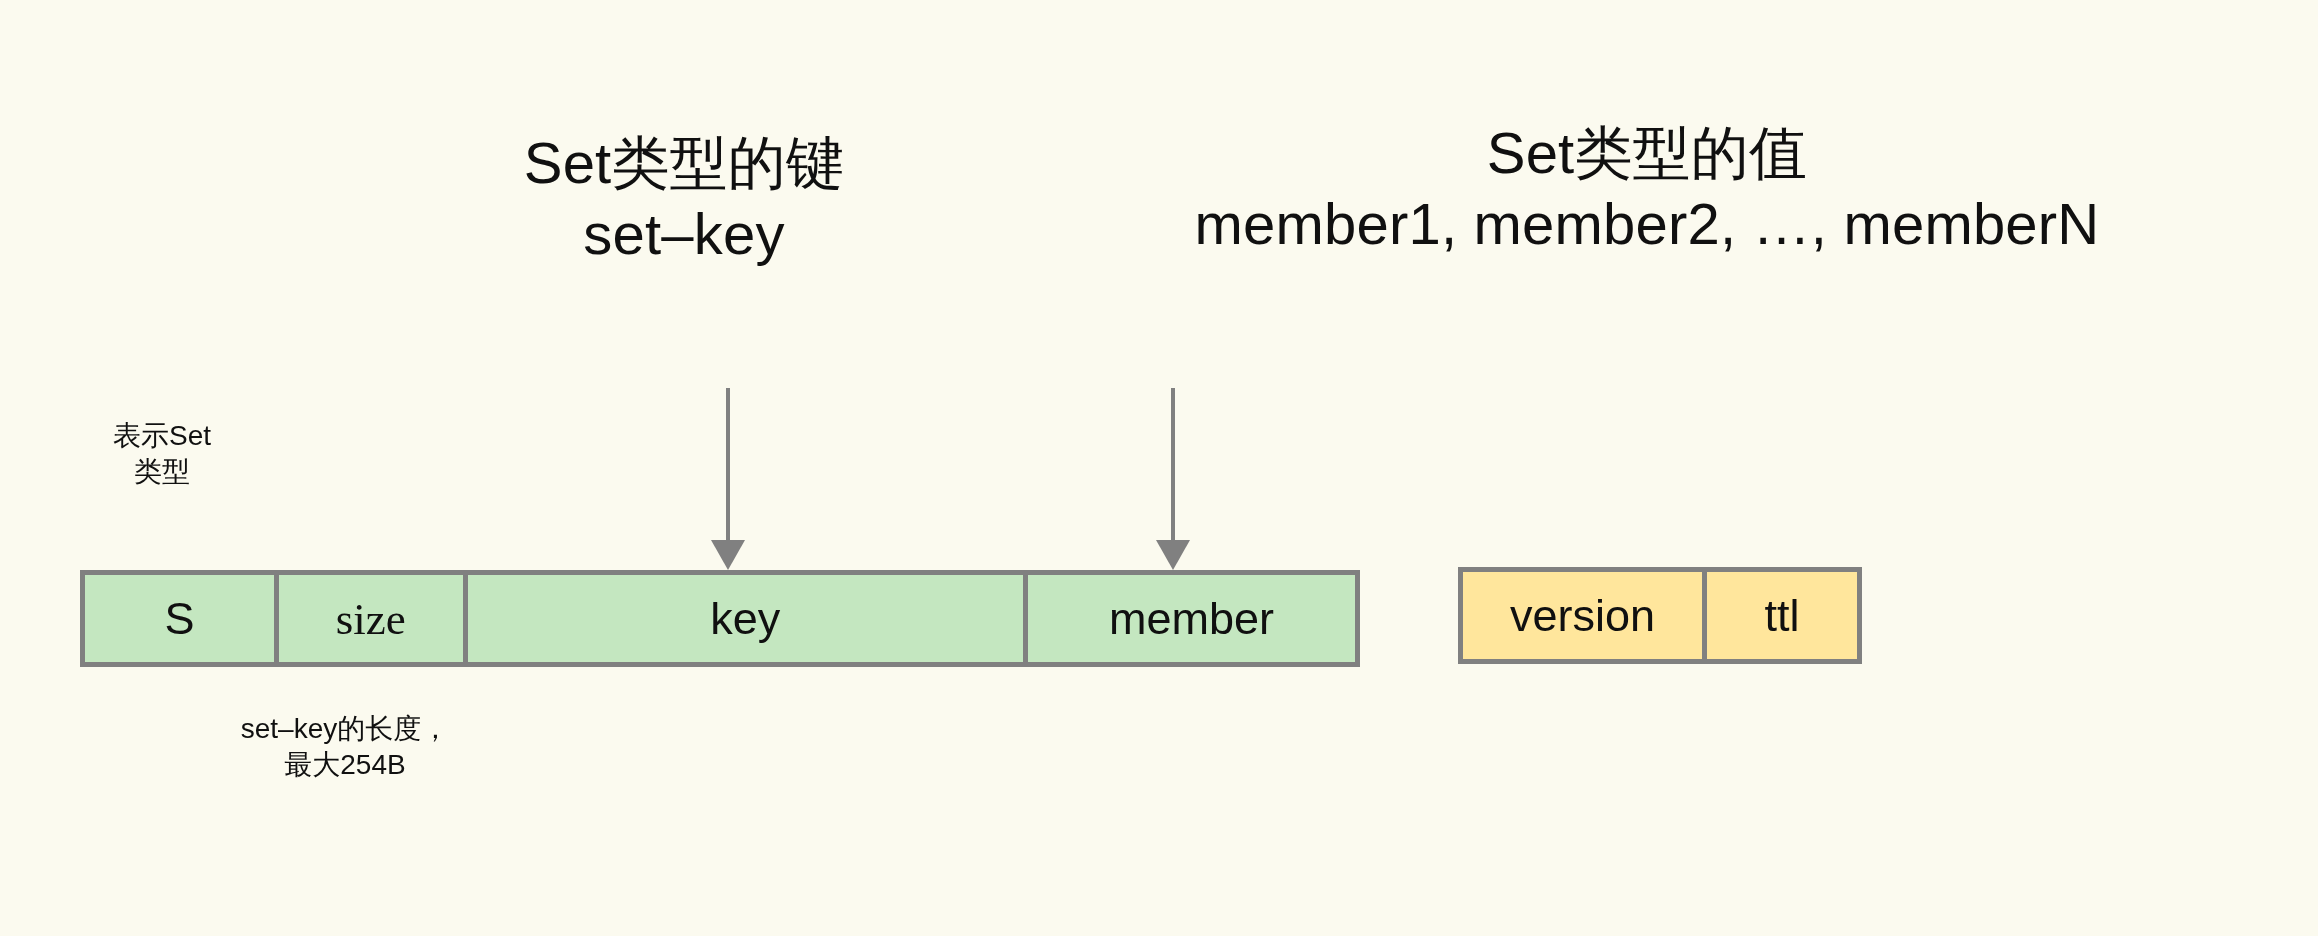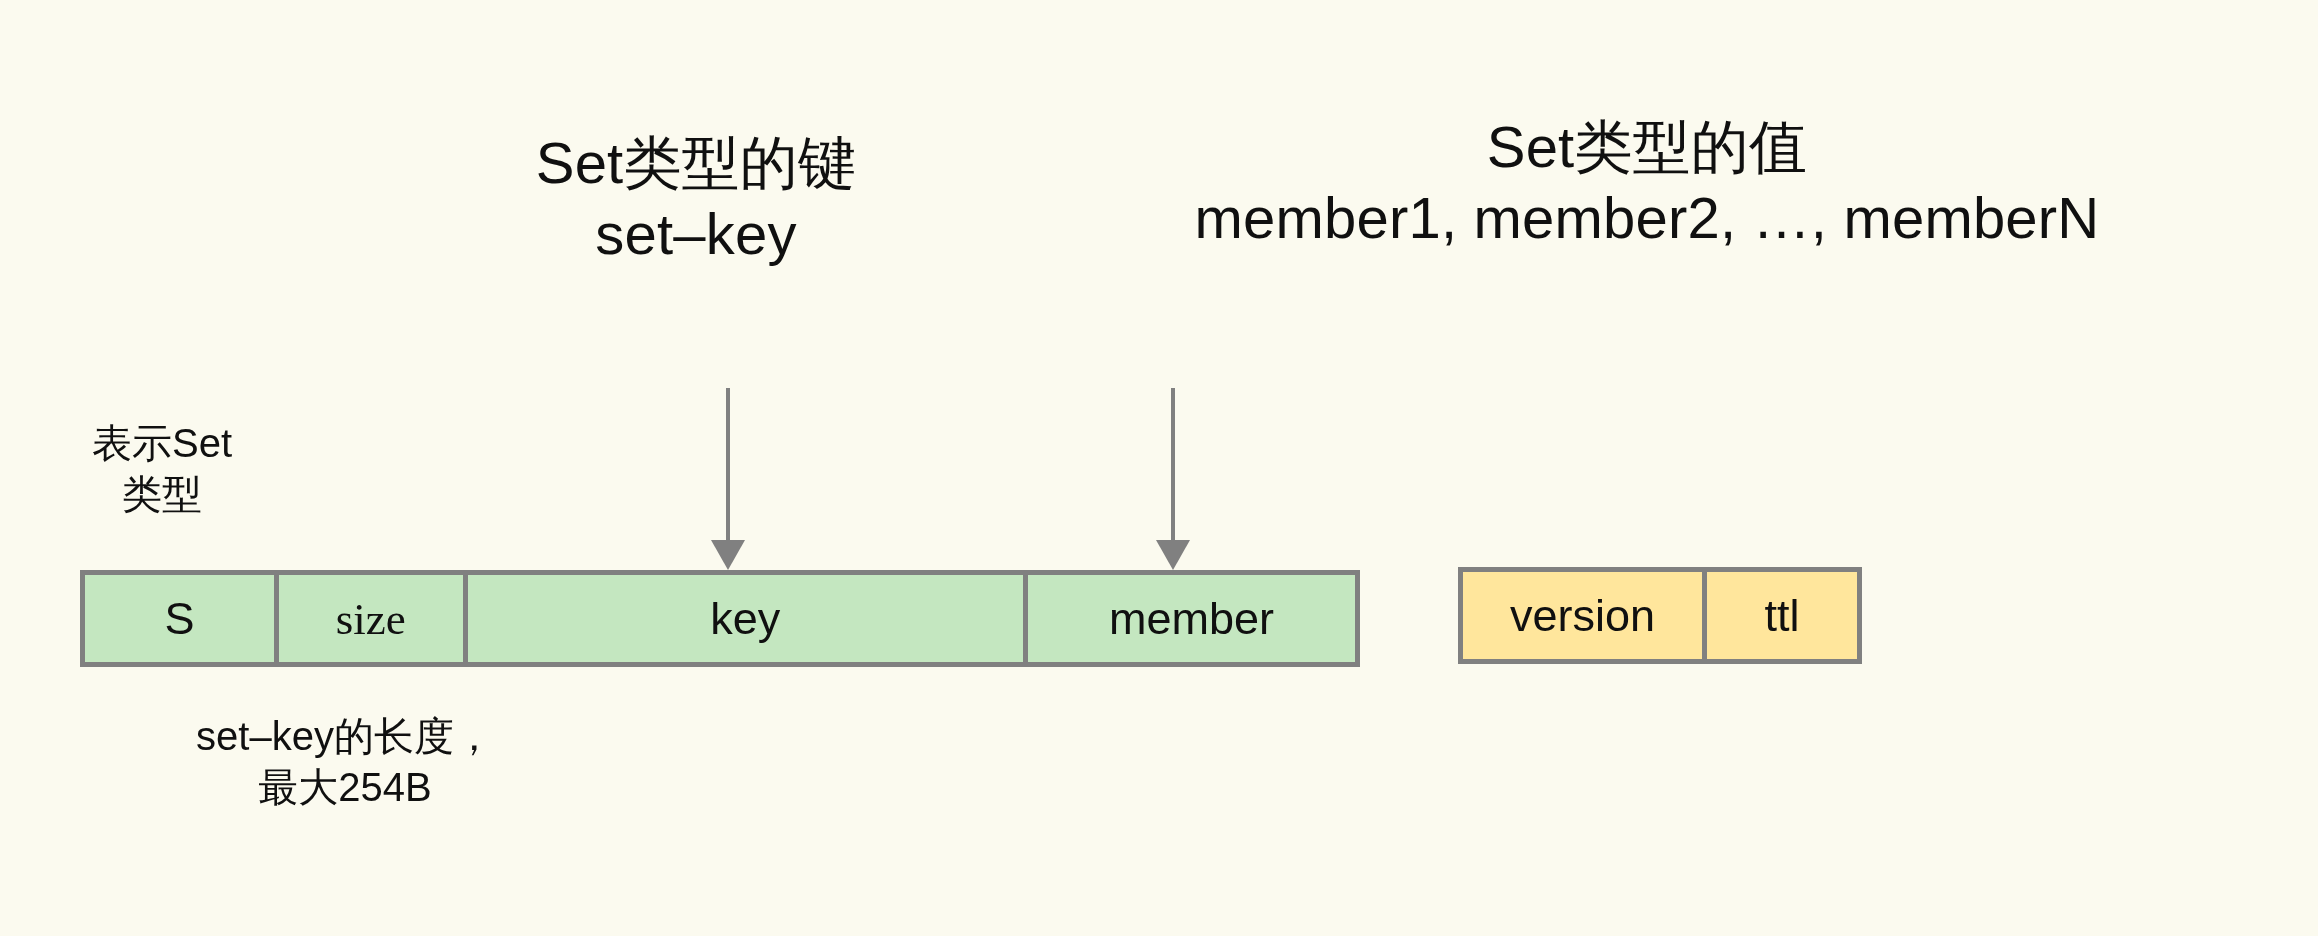--- a/index.html
+++ b/index.html
@@ -35,21 +35,21 @@
   
   .callout {
     font-size: 58px;
     font-weight: 400;
     letter-spacing: 0.2px;
   }
   .callout .line2 { display: block; }
 
   
   .annotation {
-    font-size: 40px;
+    font-size: 28px;
     font-weight: 400;
     line-height: 1.28;
   }
   .annotation .line2 { display: block; }
 
   
   .arrow {
     position: absolute;
     overflow: visible;
   }
@@ -88,26 +88,26 @@
   .row.green { background: #c4e7c0; }
   .row.green .cell { background: #c4e7c0; }
   .row.yellow { background: #be185d; }
   .row.yellow .cell { background: #ffe69c; }
 </style>
 </head>
 <body>
 
 <div id="diagram">
 
-  <div class="label callout center" style="left:376px; top:128px; width:640px;">
+  <div class="label callout center" style="left:364px; top:128px; width:640px;">
     <span class="line1">Set类型的键</span>
     <span class="line2">set–key</span>
   </div>
 
-  <div class="label callout center" style="left:1032px; top:112px; width:1230px;">
+  <div class="label callout center" style="left:1032px; top:118px; width:1230px;">
     <span class="line1">Set类型的值</span>
     <span class="line2">member1, member2, …, memberN</span>
   </div>
 
   <svg class="arrow" style="left:700px; top:388px; width:56px; height:186px;" viewBox="0 0 56 186">
     <line class="arrow-line" x1="28" y1="0" x2="28" y2="160"></line>
     <polygon class="arrow-head" points="11,152 45,152 28,182"></polygon>
   </svg>
 
   <svg class="arrow" style="left:1145px; top:388px; width:56px; height:186px;" viewBox="0 0 56 186">

